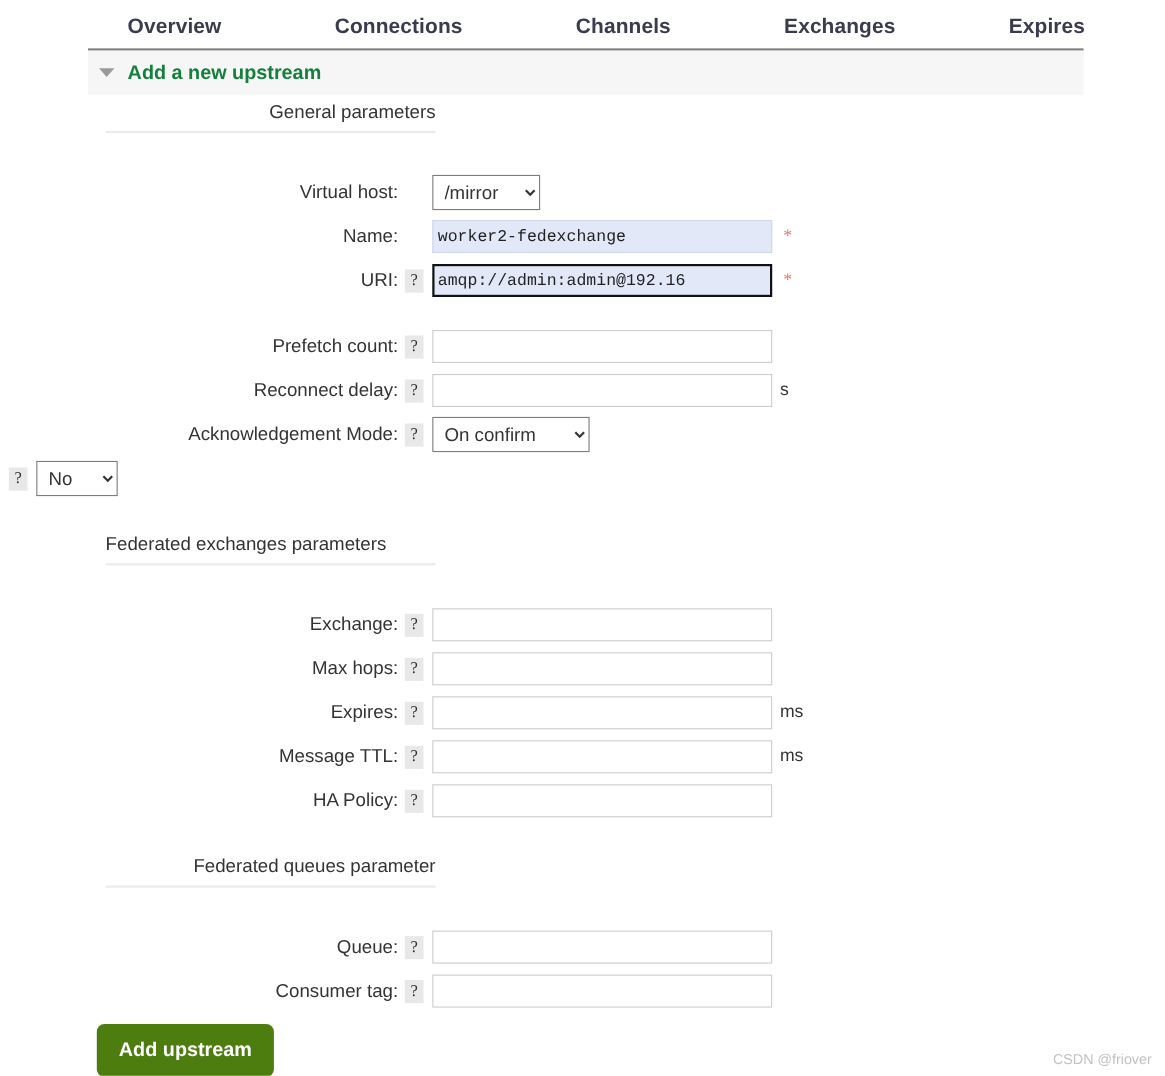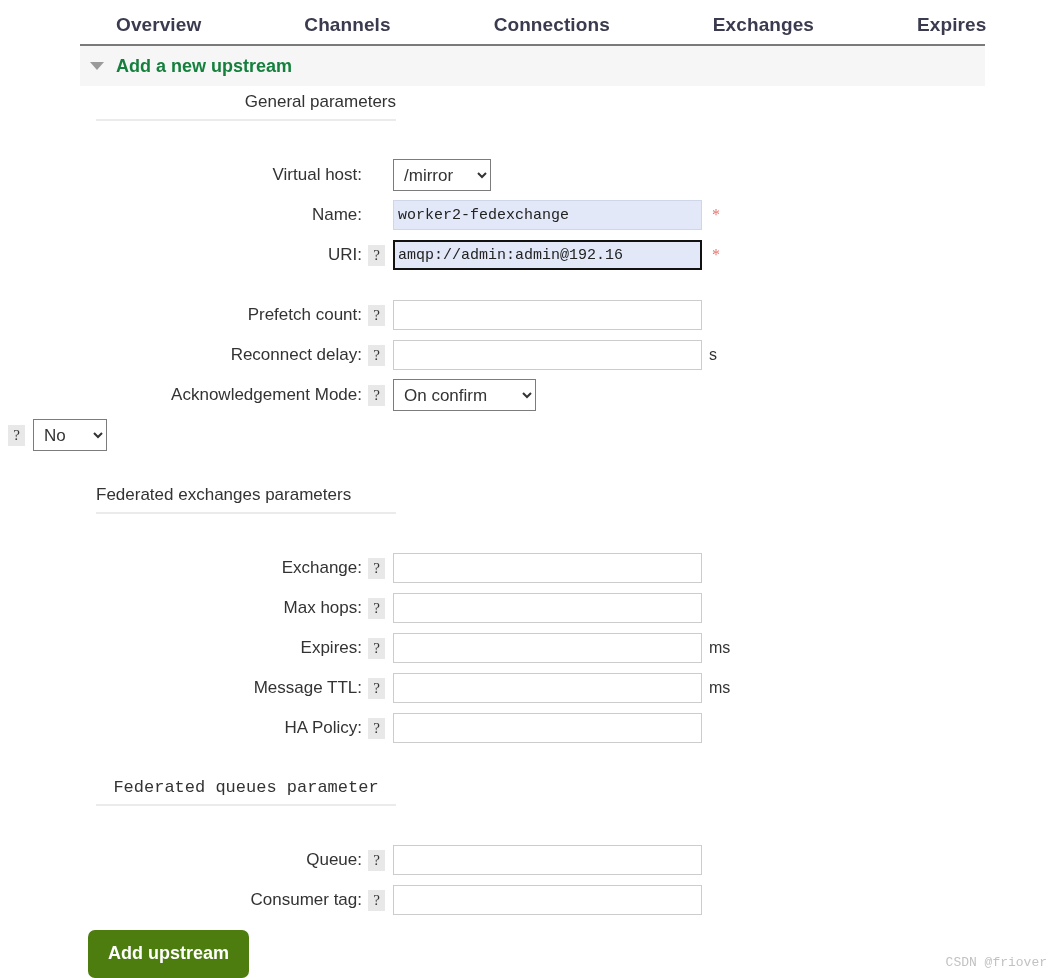--- a/index.html
+++ b/index.html
@@ -83,21 +83,21 @@
     width: 300px;
     margin-left: 88px;
     text-align: right;
     font-size: 17px;
     color: #333;
     padding-bottom: 7px;
     border-bottom: 2px solid #ebebeb;
   }
   .section-head.sh-general { margin-left: 88px; width: 300px; }
   .section-head.sh-fedex   { margin-left: 88px; width: 300px; text-align: left; }
-  .section-head.sh-fedq    { margin-left: 88px; width: 300px; text-align: center; font-family: Liberation Mono, monospace; }
+  .section-head.sh-fedq    { margin-left: 88px; width: 300px; text-align: right; }
 
   .rows { margin-top: 14px; }
 
   .row {
     display: flex;
     align-items: center;
     height: 40px;
   }
   .label {
     width: 360px;
@@ -182,33 +182,32 @@
     padding: 13px 20px 14px 20px;
     cursor: pointer;
     font-family: "Liberation Sans", sans-serif;
   }
 
   .watermark {
     position: absolute;
     right: 12px; bottom: 8px;
     font-size: 13px;
     color: #c2c2c2;
-    font-family: Liberation Mono, monospace;
   }
 </style>
 </head>
 <body>
 
 <div id="page">
 
   <div class="tabbar">
     <div class="tabs">
       <div class="tab">Overview</div>
+      <div class="tab">Connections</div>
       <div class="tab">Channels</div>
-      <div class="tab">Connections</div>
       <div class="tab">Exchanges</div>
       <div class="tab">Expires</div>
       <div class="tab active">Admin</div>
     </div>
     <div class="tabbar-rule"></div>
   </div>
 
   <div class="collapse-band">
     <span class="caret"></span>
     <span class="collapse-title">Add a new upstream</span>

